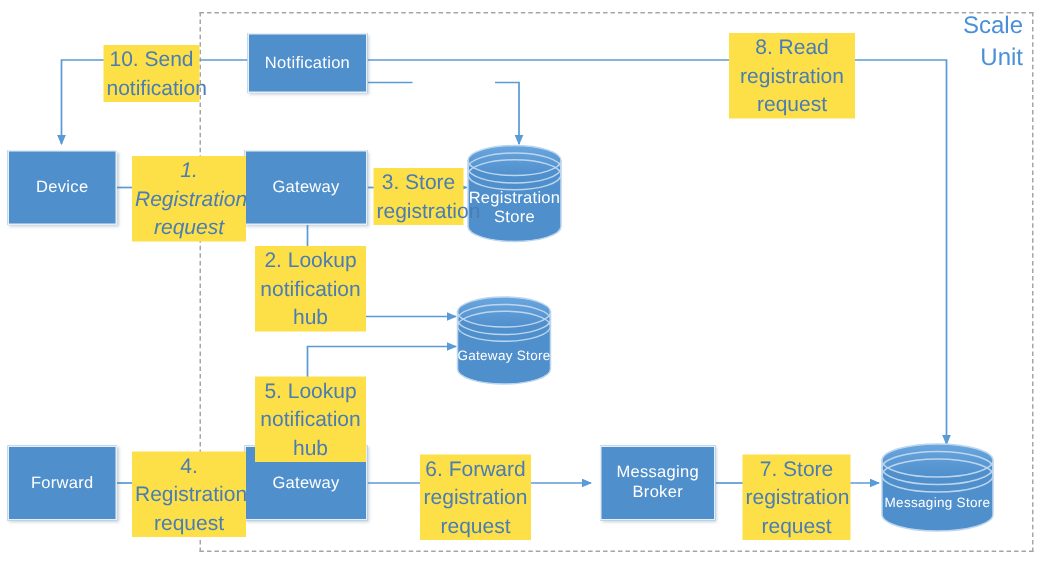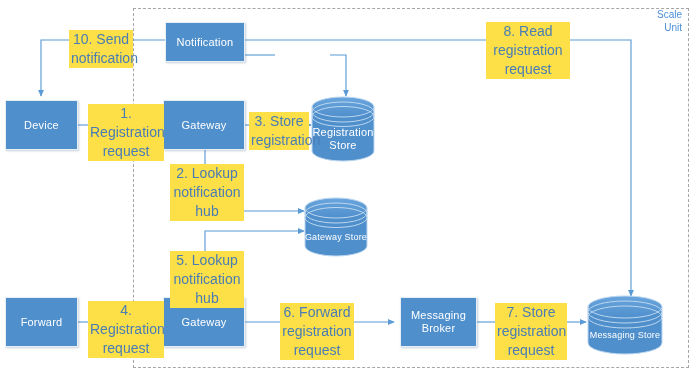--- a/index.html
+++ b/index.html
@@ -11,21 +11,21 @@
         justify-content:center;text-align:center;color:#ffffff;
         font-size:11px;line-height:1.15;letter-spacing:.2px;}
   .box{background:#4f8fcc;border:1px solid #e8eef5;
        box-shadow:1px 1px 2px rgba(90,120,150,.35);}
 
   .cyl{color:#ffffff;}
   .cyl .cyl-label{position:relative;z-index:3;width:100%;padding-top:10px;}
 
   .edge-label{position:absolute;color:#4a7cb5;font-size:14px;line-height:1.35;
               text-align:center;background:#fde047;padding:0 2px;white-space:pre-line;}
-  .zone-label{position:absolute;color:#4a90d9;font-size:10px;line-height:1.3;
+  .zone-label{position:absolute;color:#4a90d9;font-size:16px;line-height:1.3;
               text-align:right;}
   .dashed-zone{position:absolute;box-sizing:border-box;
                border:1.4px dashed #a6a6a6;background:transparent;}
 </style>
 </head>
 <body>
 
 <div id="stage">
 
   <div class="dashed-zone" style="left:133px;top:8px;width:556px;height:360px;"></div>
@@ -126,21 +126,21 @@
   </div>
 
   <div class="node cyl" style="left:300px;top:208px;width:72px;height:48px;font-size:9px;">
     <span class="cyl-label">Gateway Store</span>
   </div>
 
   <div class="node cyl" style="left:586px;top:307px;width:78px;height:47px;font-size:9px;">
     <span class="cyl-label">Messaging Store</span>
   </div>
 
-  <div class="edge-label" style="left:88px;top:104px;width:72px;">1. Registration
+  <div class="edge-label" style="left:88px;top:104px;width:72px;font-style:italic;">1. Registration
 request</div>
   <div class="edge-label" style="left:170px;top:164px;width:70px;">2. Lookup
 notification
 hub</div>
   <div class="edge-label" style="left:249px;top:112px;width:56px;">3. Store
 registration</div>
   <div class="edge-label" style="left:88px;top:301px;width:72px;">4. Registration
 request</div>
   <div class="edge-label" style="left:170px;top:251px;width:70px;">5. Lookup
 notification

